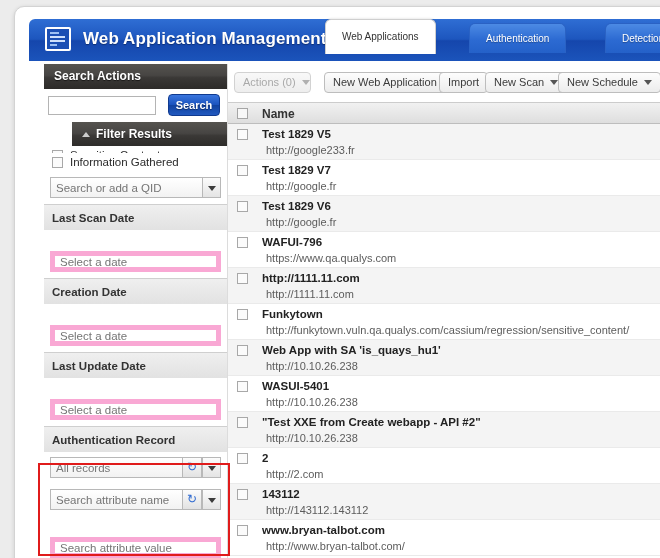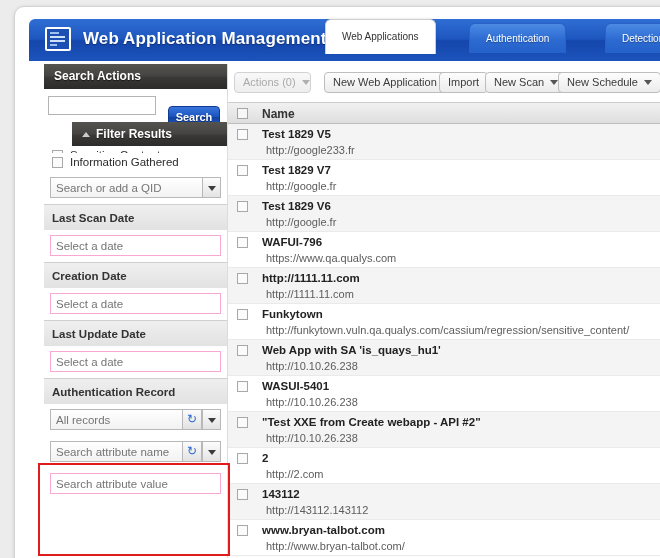--- a/index.html
+++ b/index.html
@@ -177,21 +177,20 @@
     height: 22px;
     background: linear-gradient(to bottom, #3a76de 0%, #1a52bd 50%, #11429f 51%, #2159bf 100%);
     border: 1px solid #103a8f;
     border-radius: 4px;
     color: #ffffff;
     font-size: 11px;
     font-weight: bold;
     text-shadow: 0 1px 1px rgba(0,0,0,0.4);
     cursor: pointer;
     font-family: "Liberation Sans", sans-serif;
-    margin-top: 12px;
   }
   .chk-row {
     height: 19px;
     position: relative;
     padding-left: 26px;
     font-size: 11.5px;
     color: #2b2b2b;
     line-height: 19px;
     background: #ffffff;
     overflow: hidden;
@@ -212,27 +211,28 @@
     margin-top: -1px;
   }
   .field-wrap {
     padding: 5px 6px 6px 6px;
     background: #ffffff;
     position: relative;
   }
   .txt-field {
     width: 100%;
     height: 21px;
-    border: 1px solid #f9a8d4;
+    border: 5px solid #f9a8d4;
     background: #ffffff;
     font-size: 11.5px;
     color: #8c8c8c;
     padding: 0 5px;
     box-sizing: border-box;
     font-family: "Liberation Sans", sans-serif;
+    margin-top: 16px;
   }
   .combo {
     position: relative;
     height: 21px;
     width: 100%;
   }
   .combo input {
     position: absolute;
     left: 0; top: 0;
     width: 100%;

